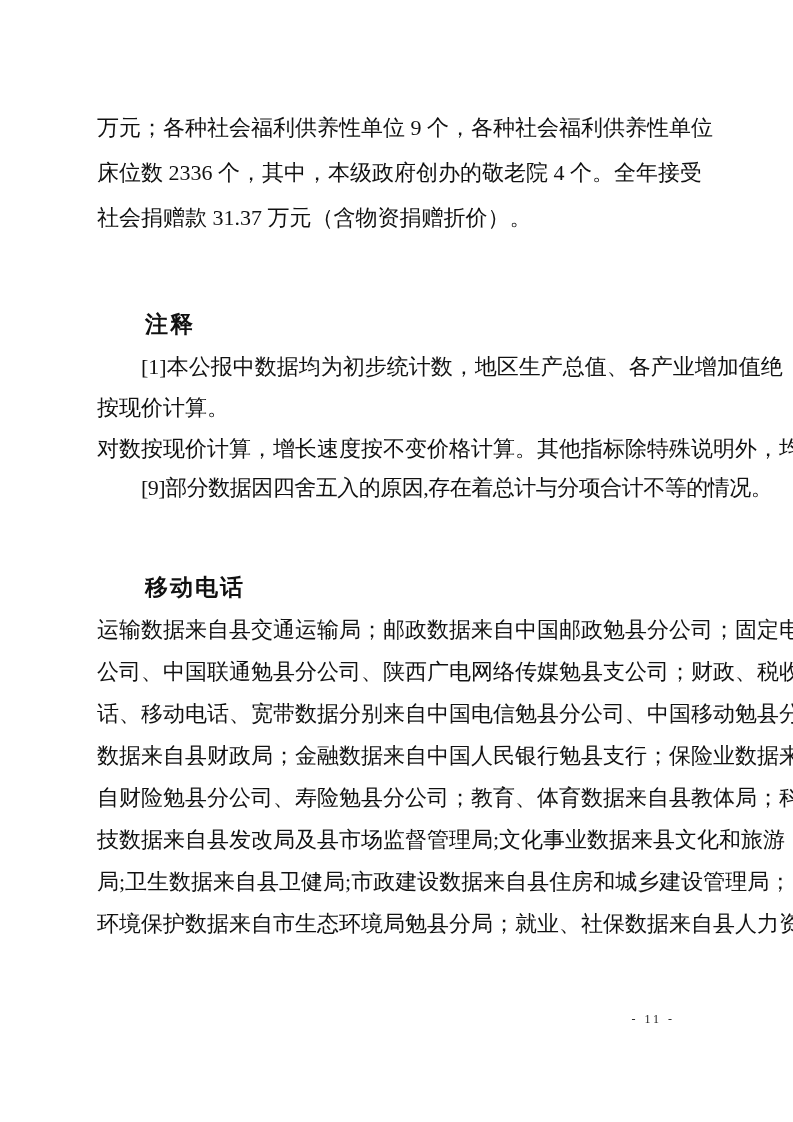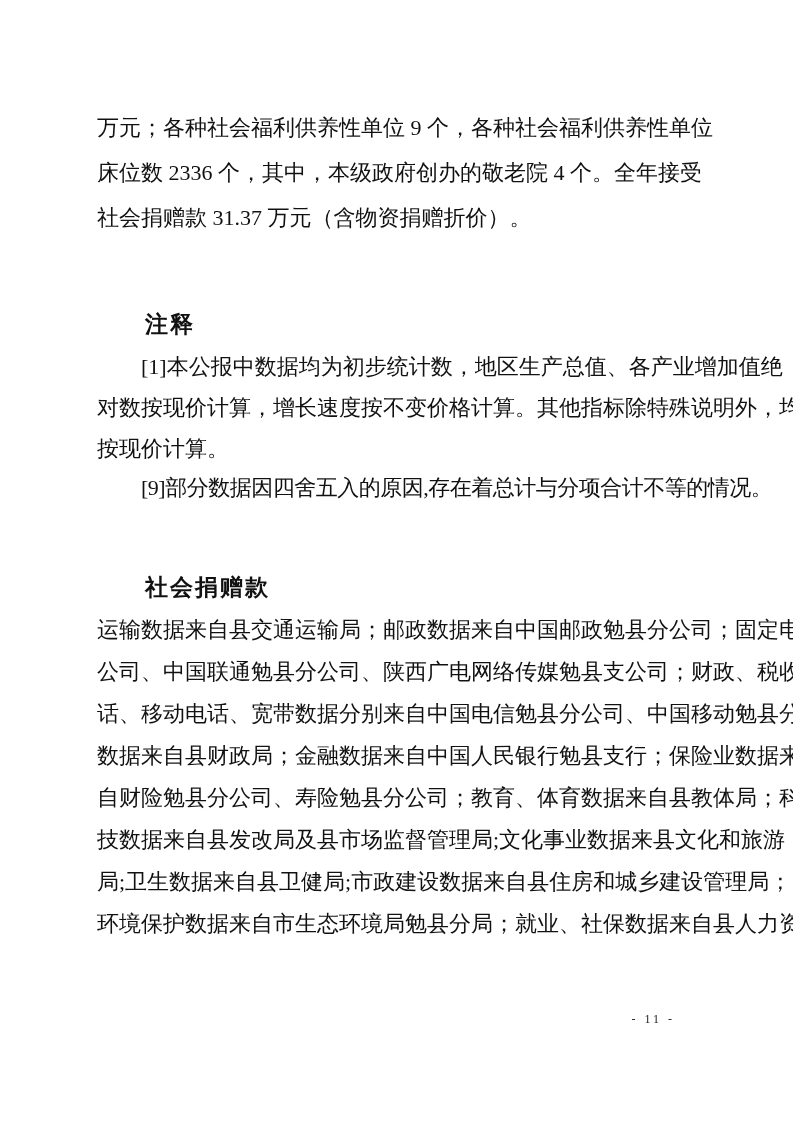--- a/index.html
+++ b/index.html
@@ -65,29 +65,29 @@
   <div class="textblock intro" style="top:105px;">
     <div class="line">万元；各种社会福利供养性单位 9 个，各种社会福利供养性单位</div>
     <div class="line">床位数 2336 个，其中，本级政府创办的敬老院 4 个。全年接受</div>
     <div class="line short">社会捐赠款 31.37 万元（含物资捐赠折价）。</div>
   </div>
 
   <div class="section-heading" style="top:310px;">注释</div>
 
   <div class="textblock note" style="top:346px;">
     <div class="line indent">[1]本公报中数据均为初步统计数，地区生产总值、各产业增加值绝</div>
+    <div class="line short">按现价计算。</div>
     <div class="line">对数按现价计算，增长速度按不变价格计算。其他指标除特殊说明外，均</div>
-    <div class="line short">按现价计算。</div>
   </div>
 
   <div class="textblock note note2" style="top:467px;">
     <div class="line short indent">[9]部分数据因四舍五入的原因,存在着总计与分项合计不等的情况。</div>
   </div>
 
-  <div class="section-heading" style="top:573px;">社会捐赠款</div>
+  <div class="section-heading" style="top:573px;">移动电话</div>
 
   <div class="textblock src" style="top:609px;">
     <div class="line">运输数据来自县交通运输局；邮政数据来自中国邮政勉县分公司；固定电</div>
     <div class="line">公司、中国联通勉县分公司、陕西广电网络传媒勉县支公司；财政、税收</div>
     <div class="line">话、移动电话、宽带数据分别来自中国电信勉县分公司、中国移动勉县分</div>
     <div class="line">数据来自县财政局；金融数据来自中国人民银行勉县支行；保险业数据来</div>
     <div class="line">自财险勉县分公司、寿险勉县分公司；教育、体育数据来自县教体局；科</div>
     <div class="line">技数据来自县发改局及县市场监督管理局;文化事业数据来县文化和旅游</div>
     <div class="line">局;卫生数据来自县卫健局;市政建设数据来自县住房和城乡建设管理局；</div>
     <div class="line">环境保护数据来自市生态环境局勉县分局；就业、社保数据来自县人力资</div>

